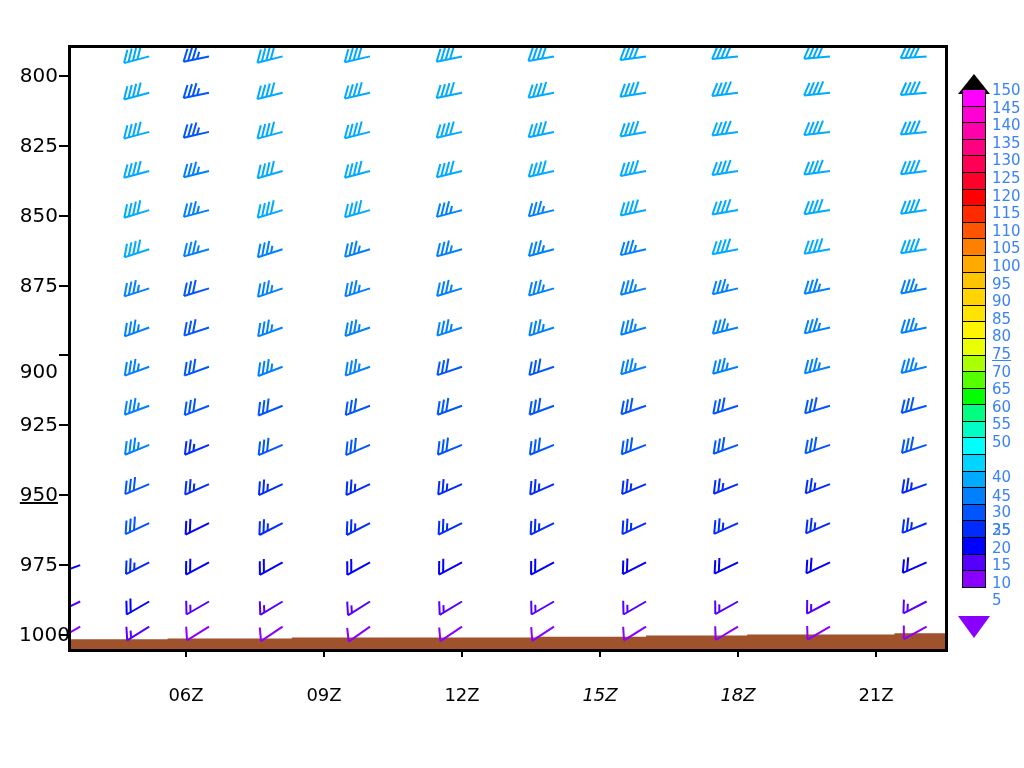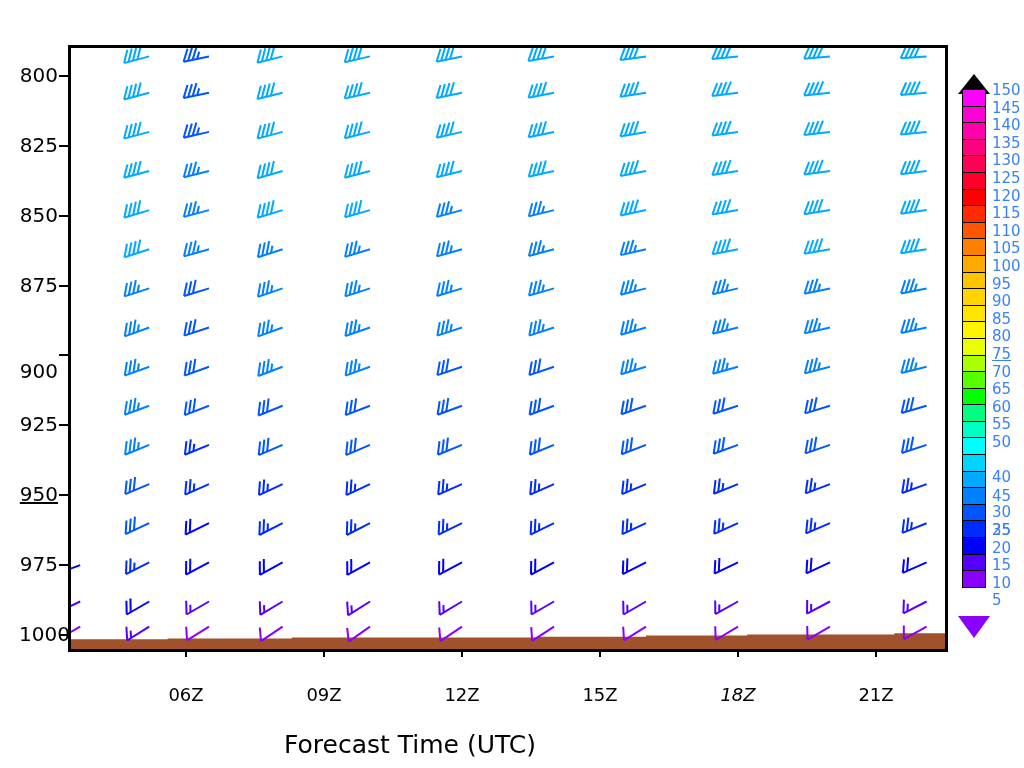--- a/index.html
+++ b/index.html
@@ -1122,30 +1122,29 @@
       <div class="ylabel" style="left: 0px; top: 622.023px; margin-left: 12px;">1000</div>
       <div class="ytick" style="left: 59px; top: 634.023px;"></div>
     </div>
   <div id="xaxis">
       <div class="xlabel" style="left: 146px; top: 684px;">06Z</div>
       <div class="xtick" style="left: 185px; top: 649px;"></div>
       <div class="xlabel" style="left: 284px; top: 684px;">09Z</div>
       <div class="xtick" style="left: 323px; top: 649px;"></div>
       <div class="xlabel" style="left: 422px; top: 684px;">12Z</div>
       <div class="xtick" style="left: 461px; top: 649px;"></div>
-      <div class="xlabel" style="left: 560px; top: 684px;">15Z</div>
+      <div class="xlabel" style="left: 560px; top: 684px; font-style: italic;">15Z</div>
       <div class="xtick" style="left: 599px; top: 649px;"></div>
       <div class="xlabel" style="left: 698px; top: 684px; font-style: italic;">18Z</div>
       <div class="xtick" style="left: 737px; top: 649px;"></div>
       <div class="xlabel" style="left: 836px; top: 684px;">21Z</div>
       <div class="xtick" style="left: 875px; top: 649px;"></div>
     </div>
 
 
-  <div class="axis-title">Forecast Time (UTC)</div>
 
   <div class="cbar-arrow-top"></div>
   <div class="cbar" id="cbar">
       <div class="cbar-cell" style="background: rgb(255, 0, 255);"></div>
       <div class="cbar-cell" style="background: rgb(255, 0, 212);"></div>
       <div class="cbar-cell" style="background: rgb(255, 0, 170);"></div>
       <div class="cbar-cell" style="background: rgb(255, 0, 128);"></div>
       <div class="cbar-cell" style="background: rgb(255, 0, 85);"></div>
       <div class="cbar-cell" style="background: rgb(255, 0, 43);"></div>
       <div class="cbar-cell" style="background: rgb(255, 0, 0);"></div>

